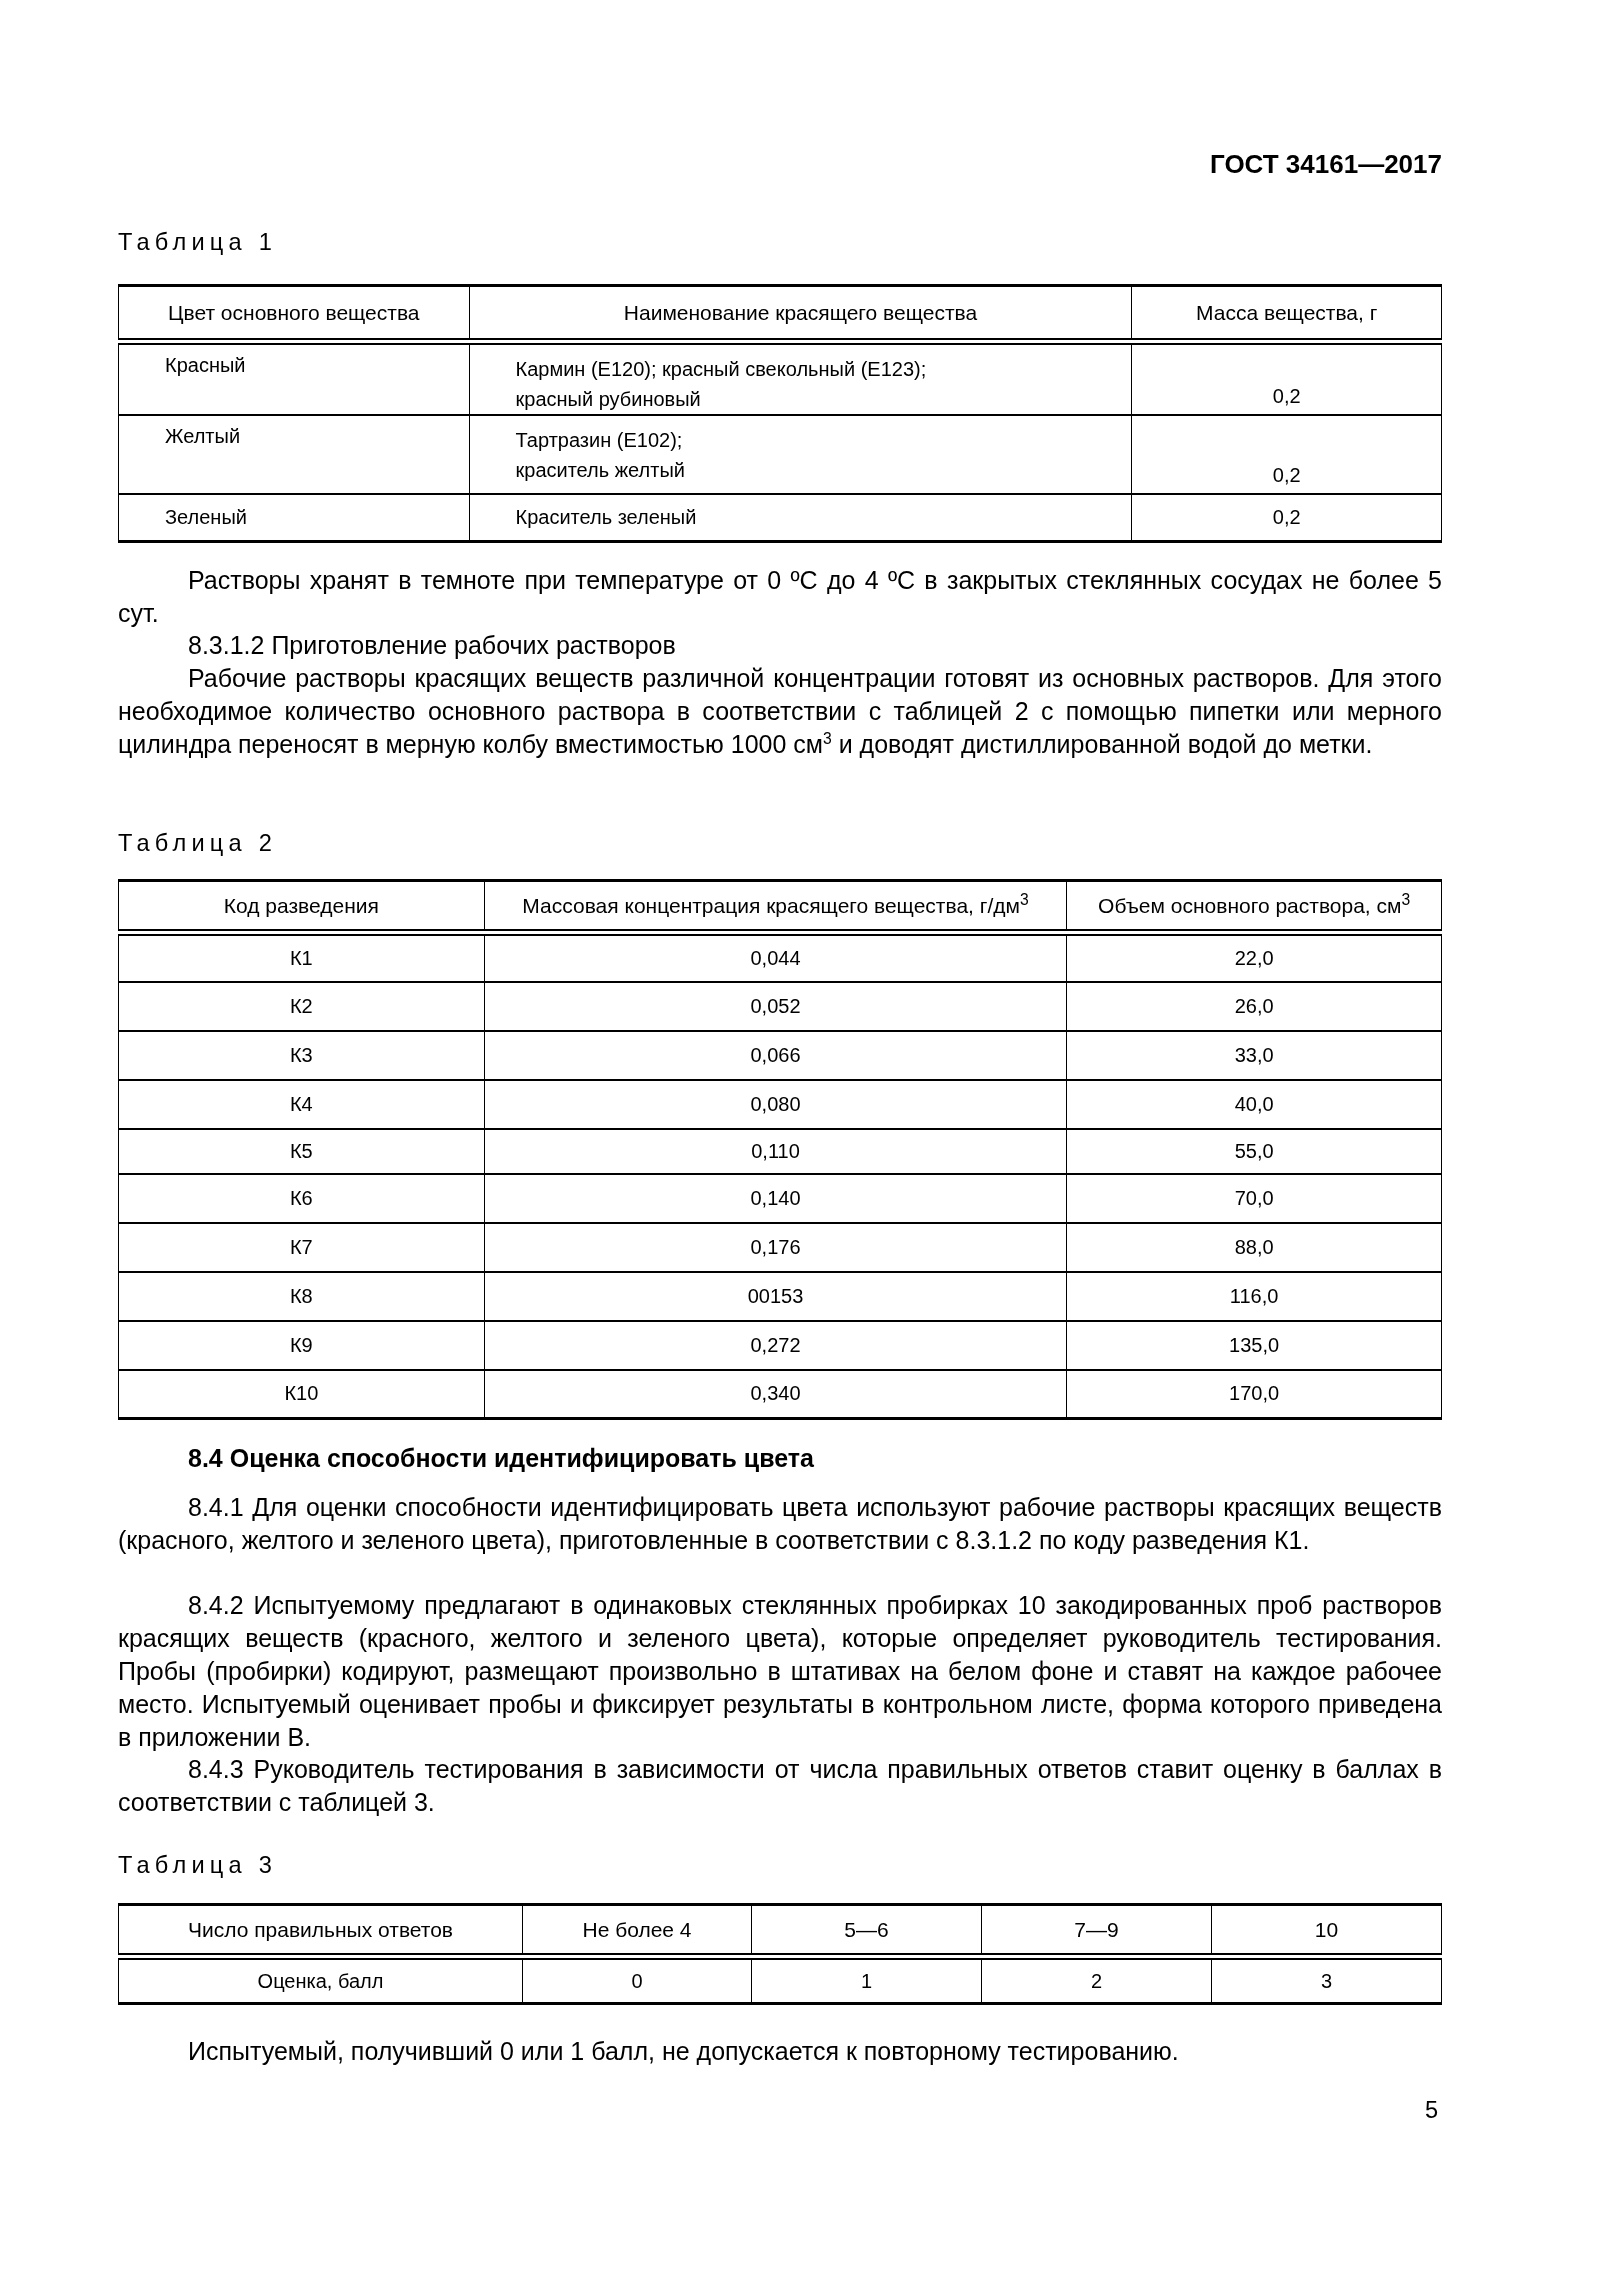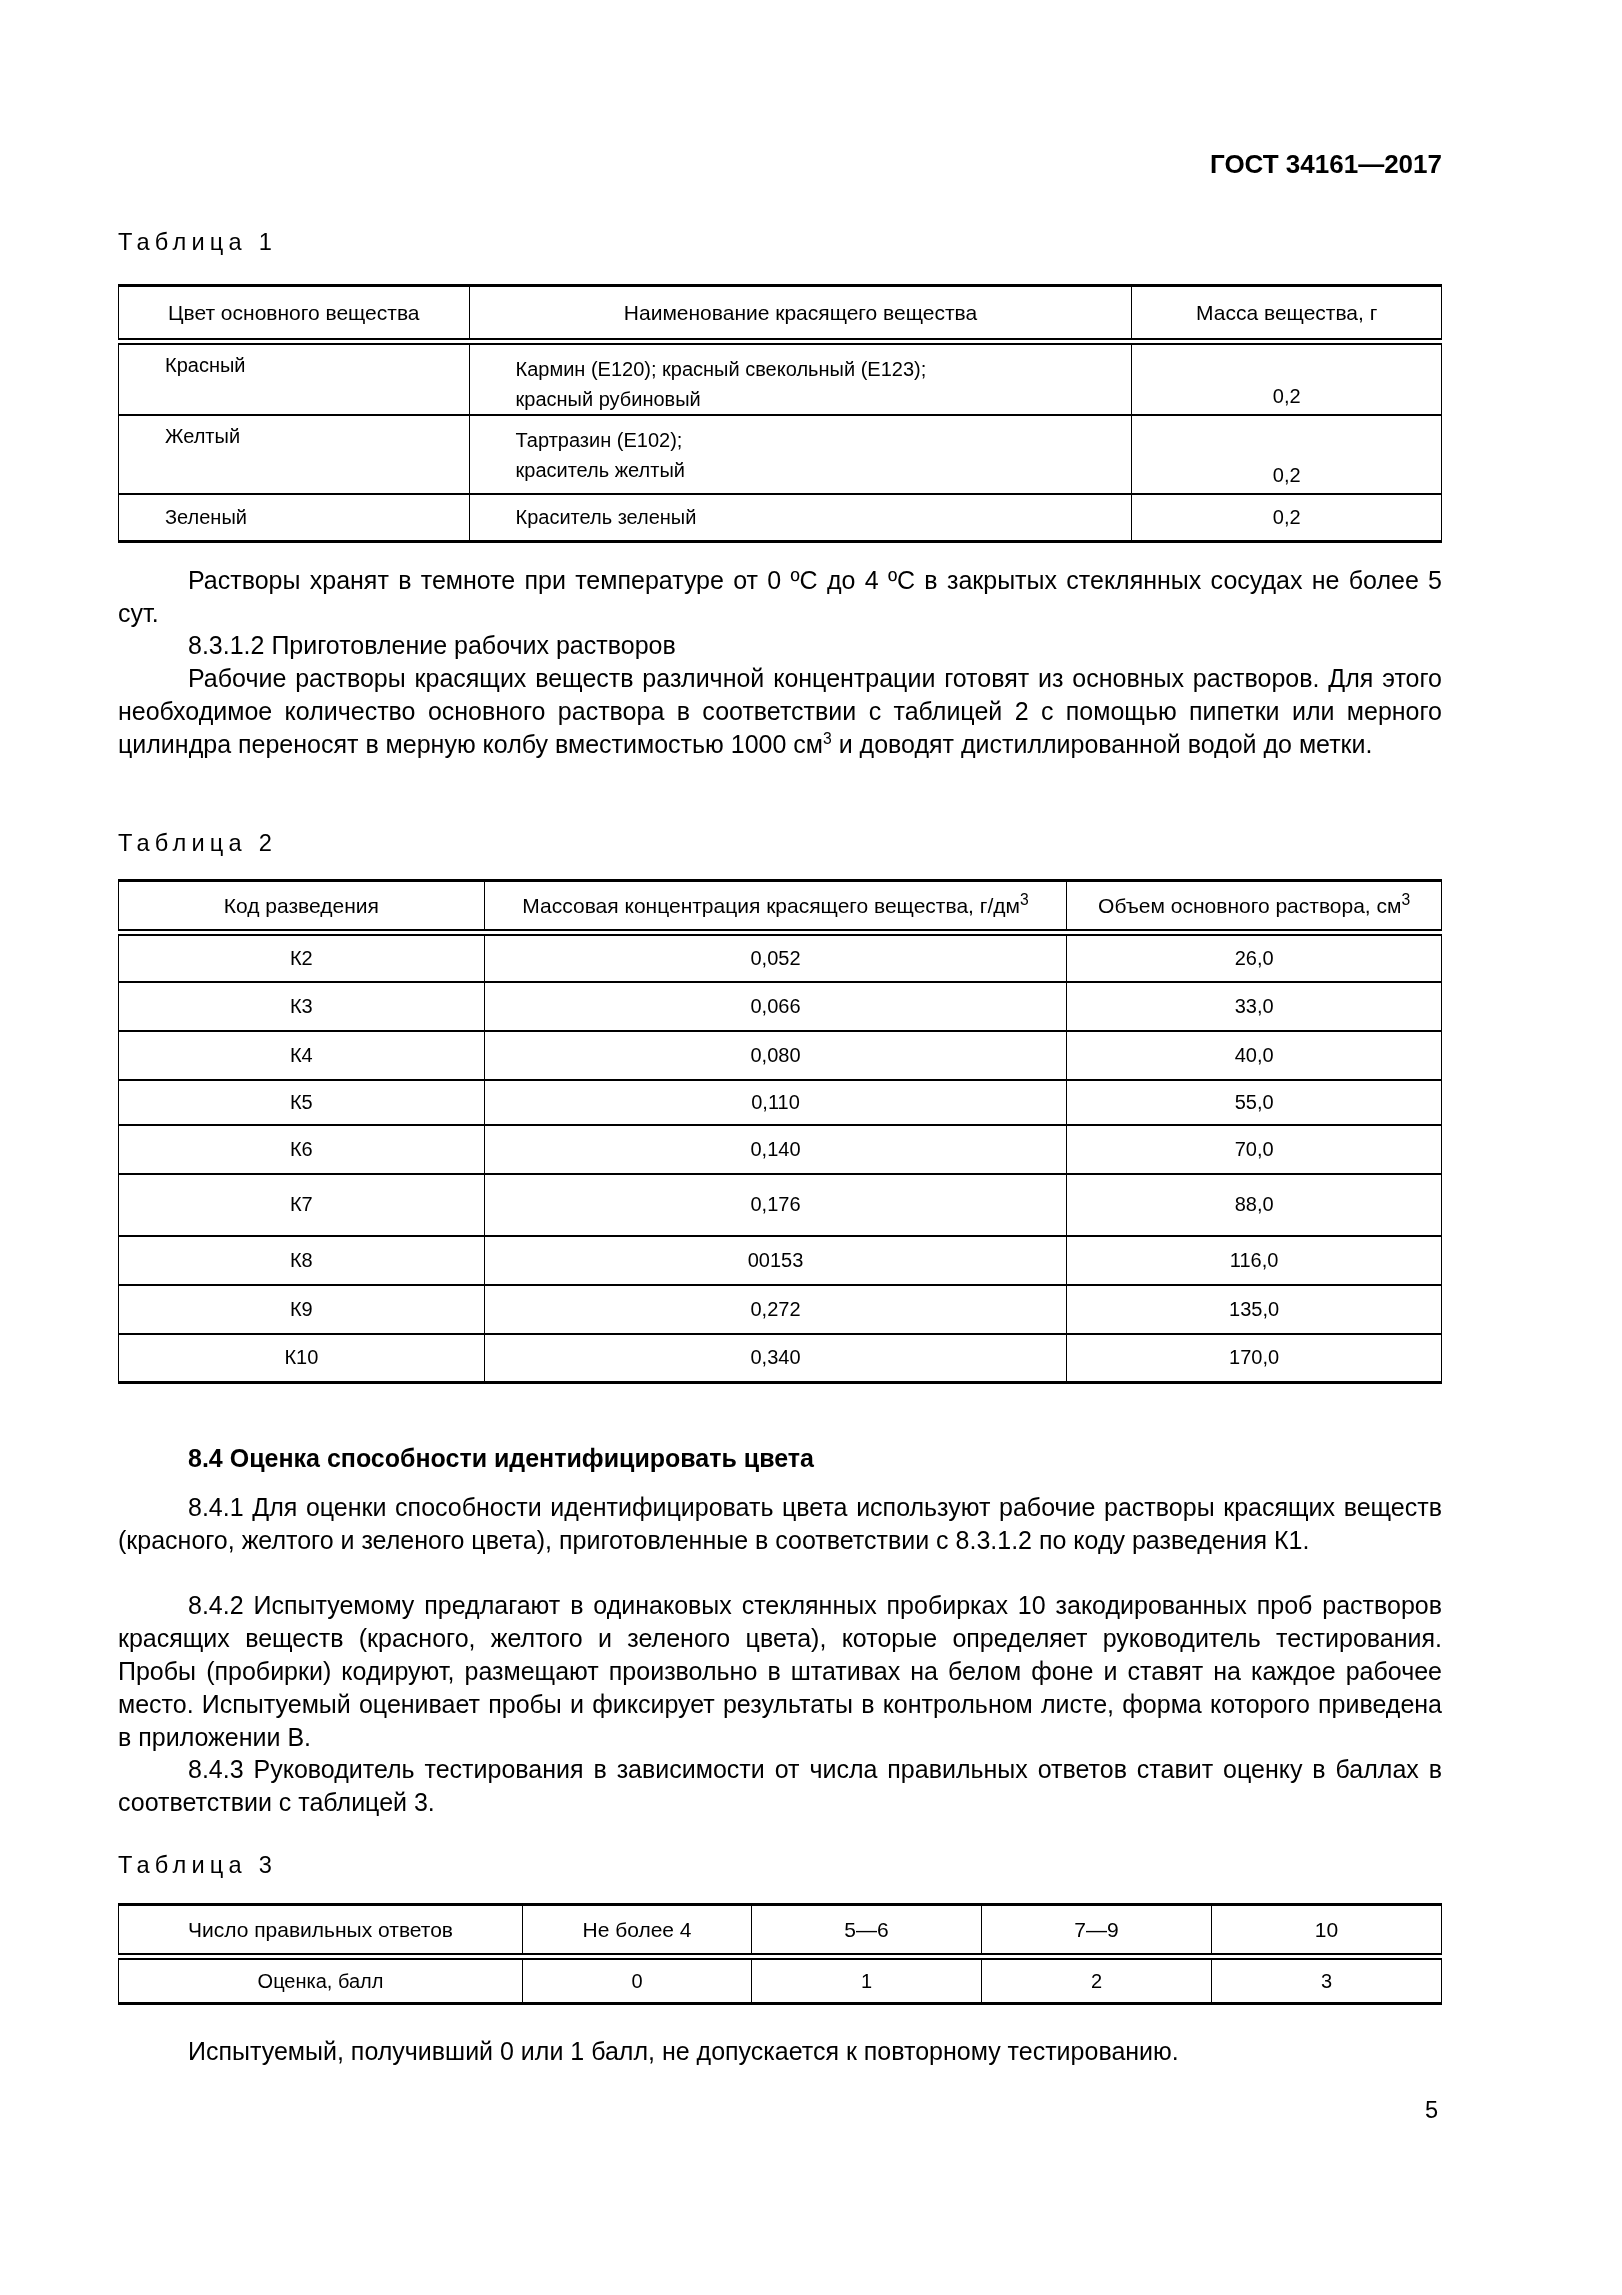--- a/index.html
+++ b/index.html
@@ -75,20 +75,25 @@
       <col style="width:583px">
       <col style="width:375px">
     </colgroup>
   <tbody>
       <tr style="height:52px;">
     <th class="hdr t-top dbl">Код разведения</th>
     <th class="hdr t-top dbl"><span>Массовая концентрация красящего вещества, г/дм</span><sup>3</sup></th>
     <th class="hdr t-top dbl"><span>Объем основного раствора, см</span><sup>3</sup></th>
   </tr>
   <tr style="height:49px;">
+        <td class="cell center row-sep">К1</td>
+        <td class="cell center row-sep">0,044</td>
+        <td class="cell center row-sep">22,0</td>
+      </tr>
+  <tr style="height:49px;">
         <td class="cell center row-sep">К2</td>
         <td class="cell center row-sep">0,052</td>
         <td class="cell center row-sep">26,0</td>
       </tr>
   <tr style="height:49px;">
         <td class="cell center row-sep">К3</td>
         <td class="cell center row-sep">0,066</td>
         <td class="cell center row-sep">33,0</td>
       </tr>
   <tr style="height:49px;">
@@ -99,21 +104,21 @@
   <tr style="height:45px;">
         <td class="cell center row-sep">К5</td>
         <td class="cell center row-sep">0,110</td>
         <td class="cell center row-sep">55,0</td>
       </tr>
   <tr style="height:49px;">
         <td class="cell center row-sep">К6</td>
         <td class="cell center row-sep">0,140</td>
         <td class="cell center row-sep">70,0</td>
       </tr>
-  <tr style="height:62px;">
+  <tr style="height:49px;">
         <td class="cell center row-sep">К7</td>
         <td class="cell center row-sep">0,176</td>
         <td class="cell center row-sep">88,0</td>
       </tr>
   <tr style="height:49px;">
         <td class="cell center row-sep">К8</td>
         <td class="cell center row-sep">00153</td>
         <td class="cell center row-sep">116,0</td>
       </tr>
   <tr style="height:49px;">

